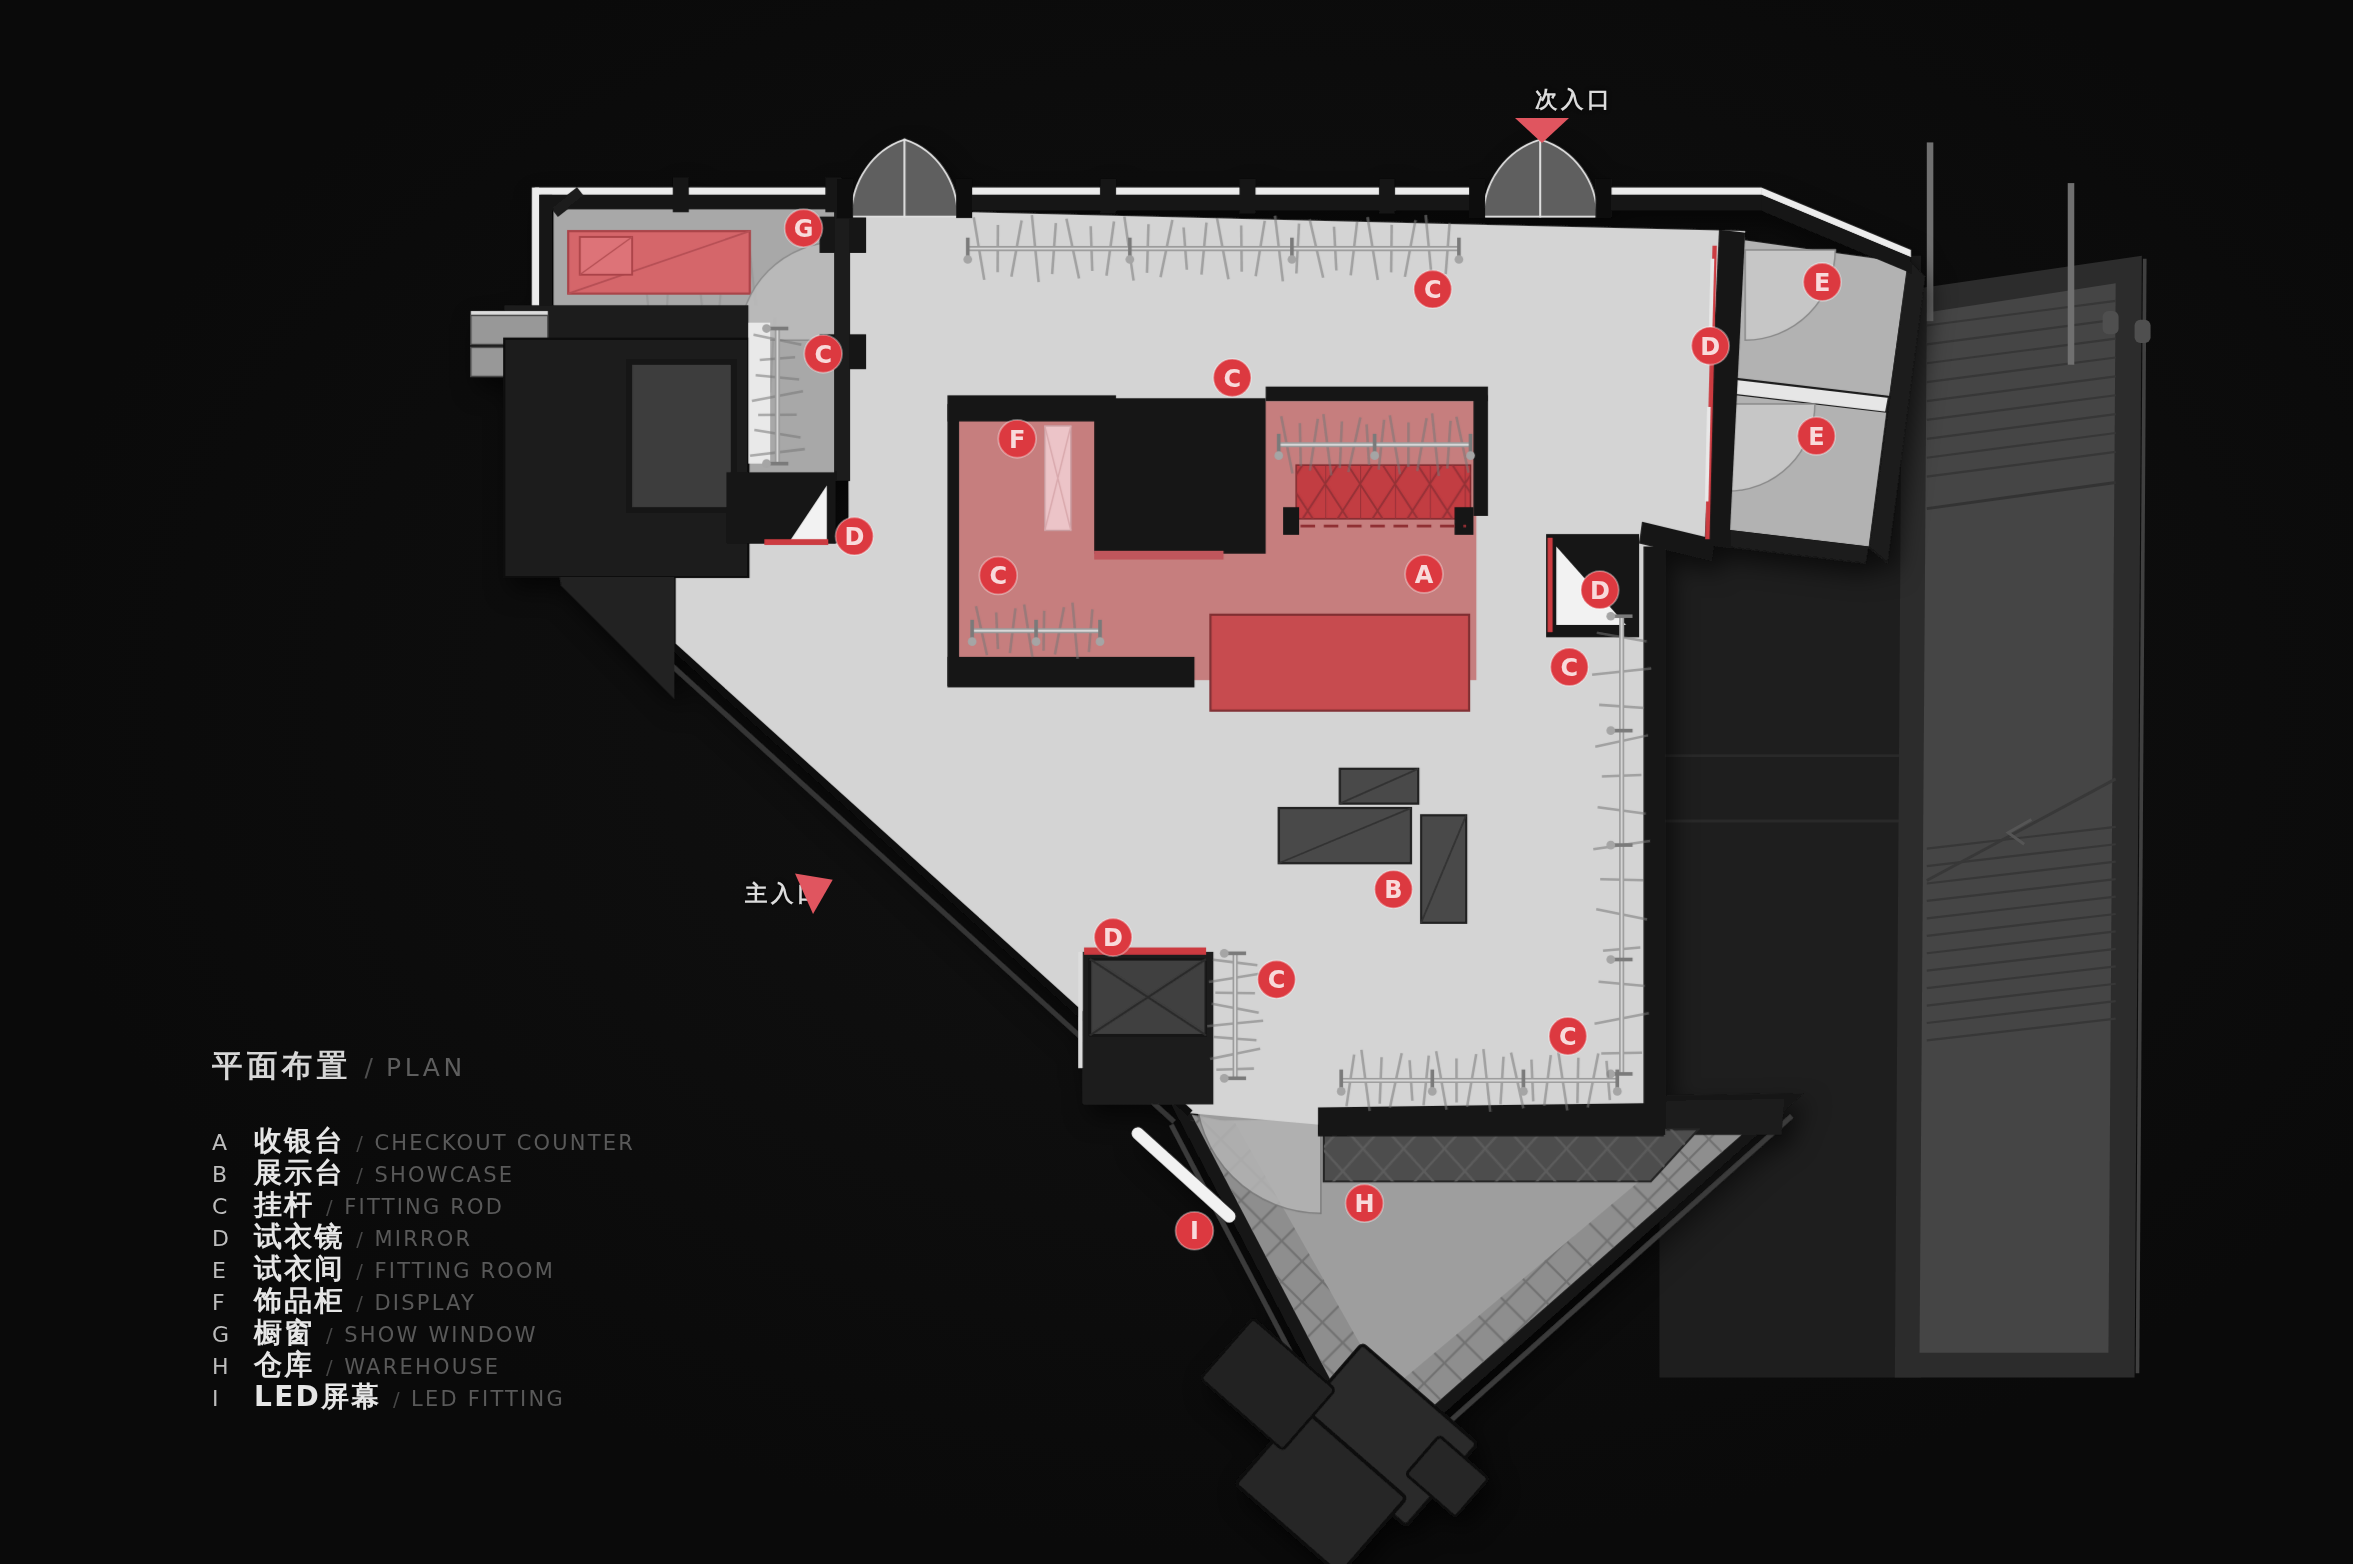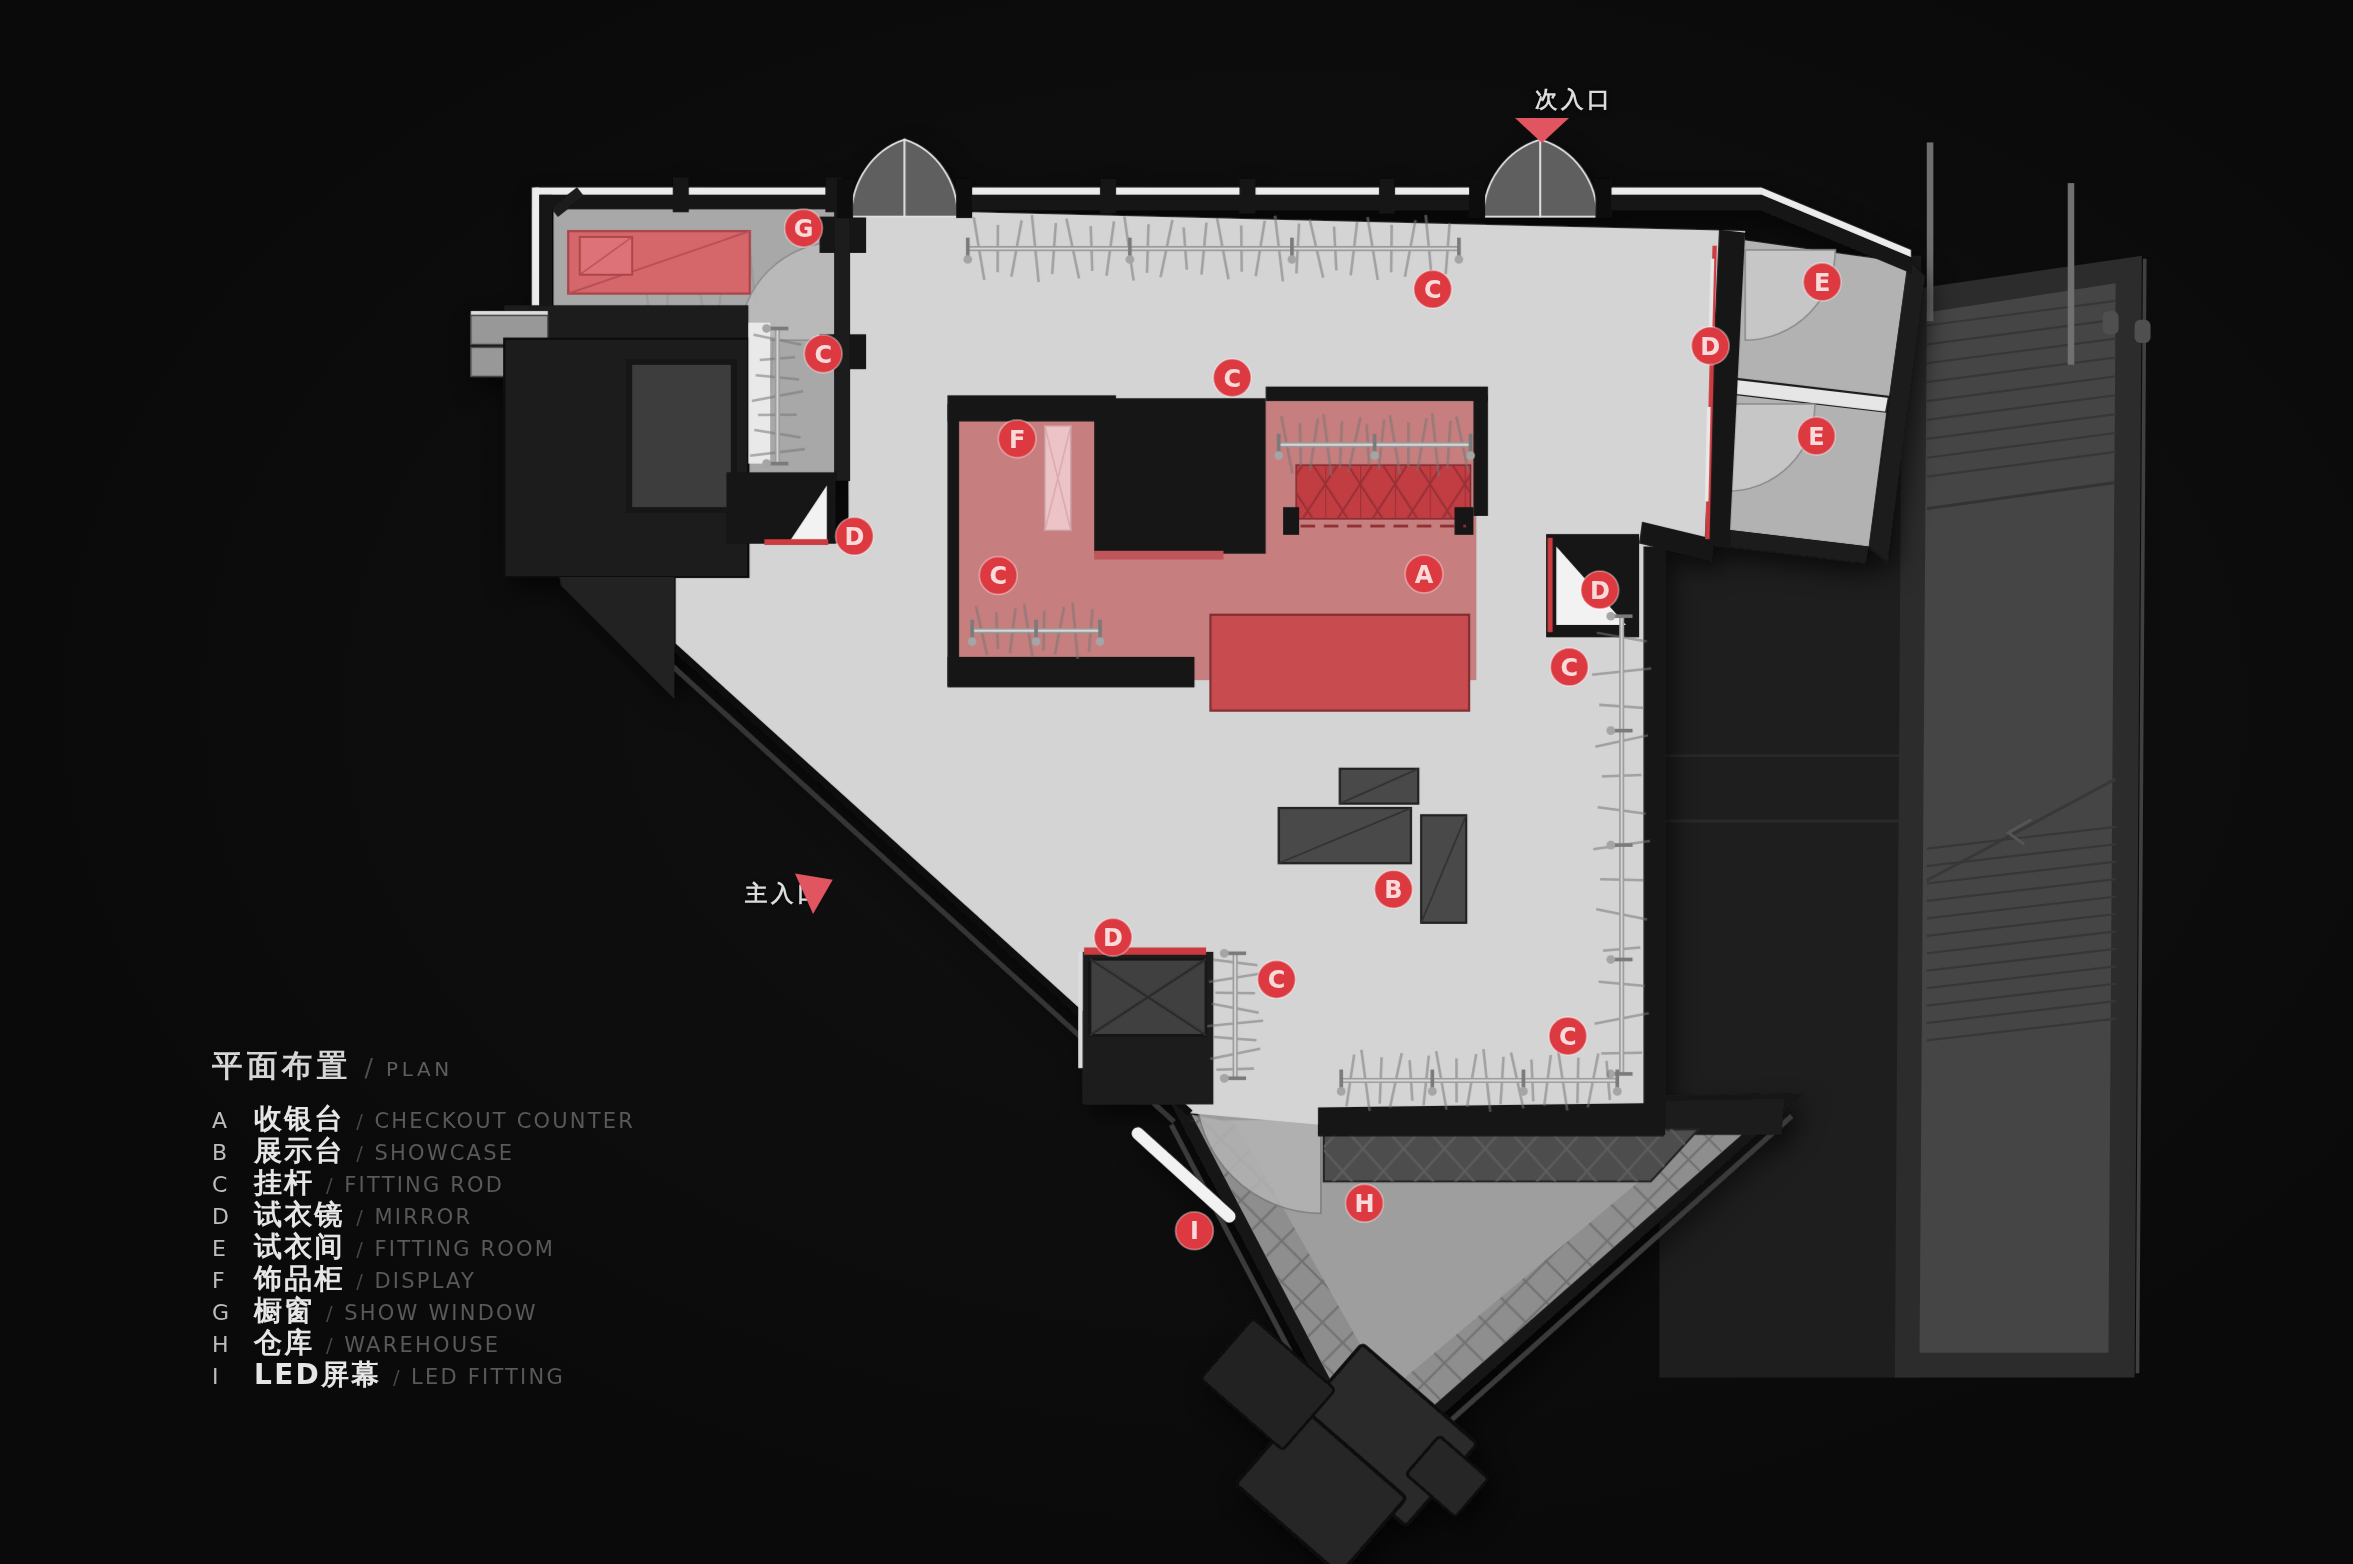--- a/index.html
+++ b/index.html
@@ -9,24 +9,24 @@
   svg{position:absolute;left:0;top:0;}
   
   .ent-label{position:absolute;color:#dcdcdc;font-size:22.5px;font-weight:bold;
     letter-spacing:3.6px;white-space:nowrap;text-shadow:0 0 4.4px rgba(0,0,0,.8);}
   .tri-down{position:absolute;width:0;height:0;border-left:27px solid transparent;
     border-right:27px solid transparent;border-top:25px solid #e0555f;}
   .tri-main{position:absolute;width:41px;height:45px;background:#e0555f;
     clip-path:polygon(0% 10%, 92% 24%, 44% 100%);}
   
   .legend{position:absolute;left:212px;top:1046px;color:#ddd;}
-  .legend-title{display:flex;align-items:baseline;gap:13px;margin-bottom:16px;}
+  .legend-title{display:flex;align-items:baseline;gap:13px;margin-bottom:38px;}
   .legend-title .lt-zh{font-size:30.5px;font-weight:bold;color:#d6d6d6;letter-spacing:4.4px;}
   .legend-title .lt-sep{font-size:25px;color:#4e4e4e;}
-  .legend-title .lt-en{font-size:20px;color:#5e5e5e;letter-spacing:3.6px;}
+  .legend-title .lt-en{font-size:25px;color:#5e5e5e;letter-spacing:3.6px;}
   .legend-row{display:flex;align-items:baseline;gap:11.6px;height:32px;line-height:32px;}
   .lkey{width:30.5px;font-size:22px;color:#bdbdbd;}
   .lzh{font-size:28px;font-weight:bold;color:#e6e6e6;letter-spacing:2.2px;}
   .lsep{font-size:19.6px;color:#474747;}
   .len{font-size:21px;color:#595959;letter-spacing:2.2px;}
 </style>
 </head>
 <body>
 
 <div class="stage">

